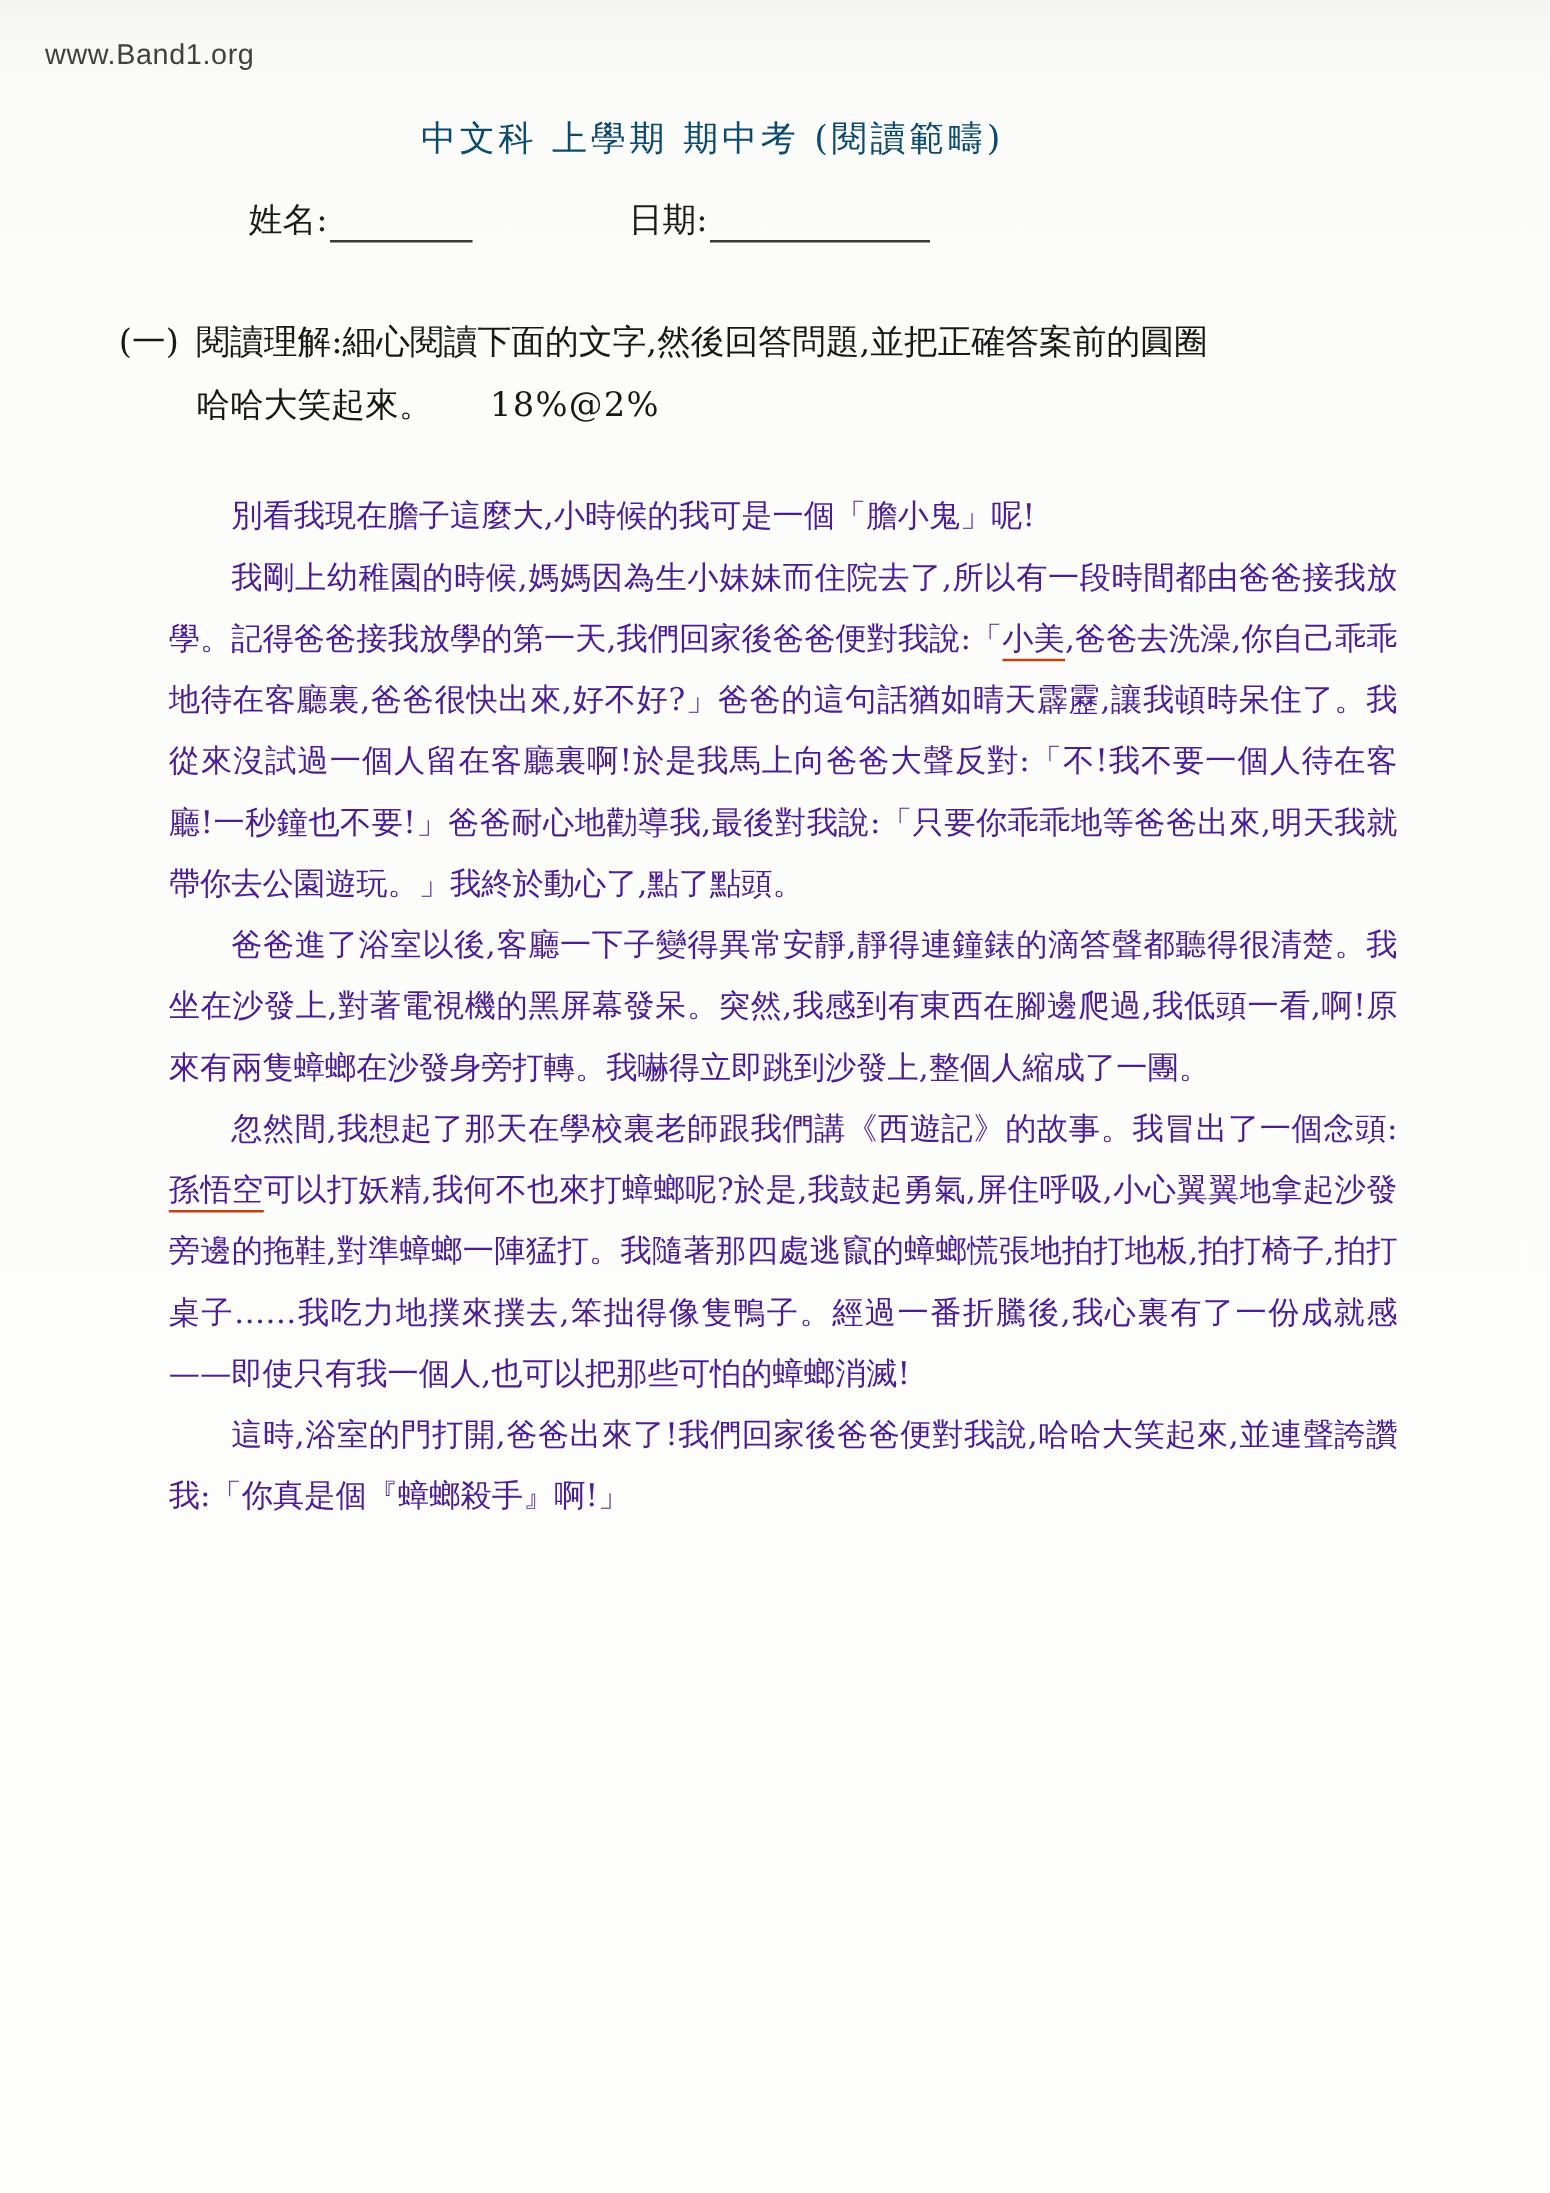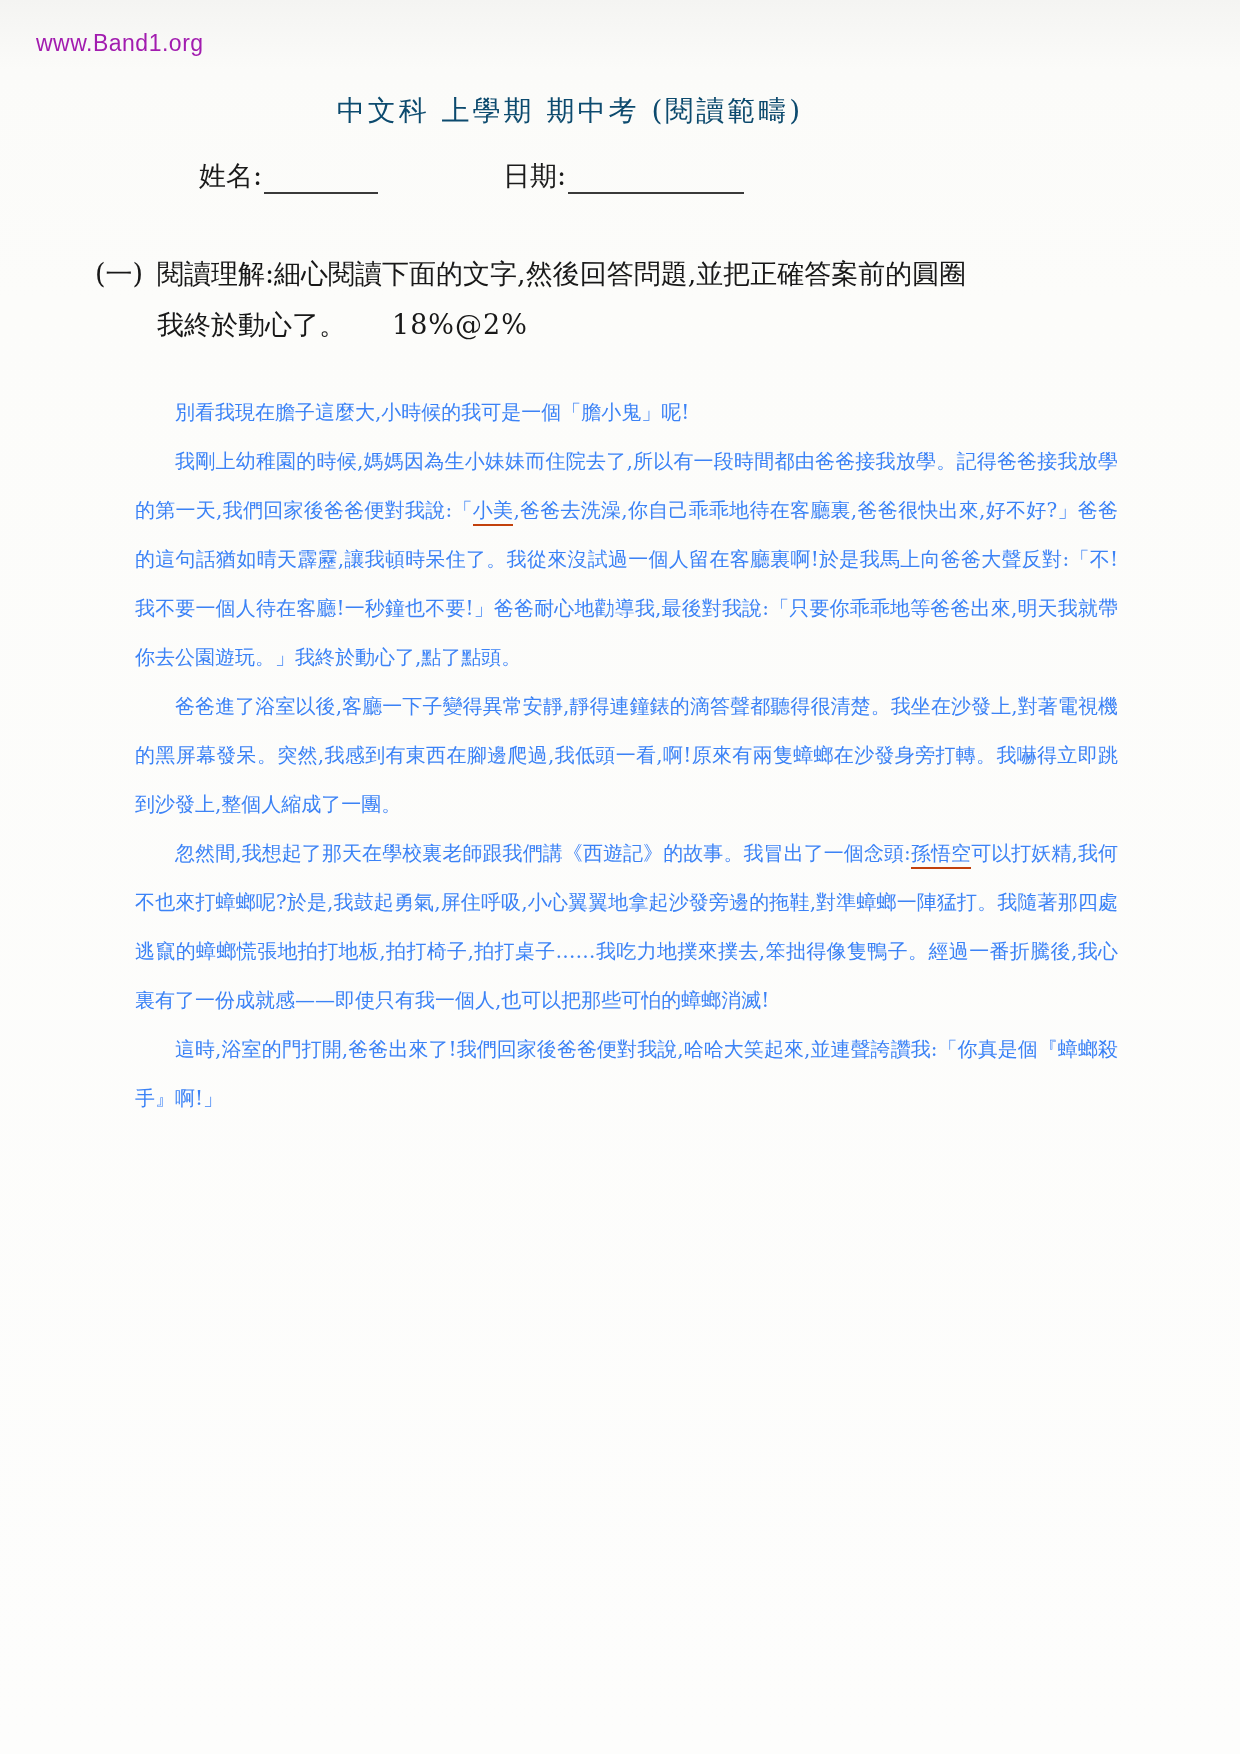--- a/index.html
+++ b/index.html
@@ -6,21 +6,21 @@
   body {
     width:1240px; height:1754px; position:relative; overflow:hidden;
     background:linear-gradient(180deg,#f4f4f2 0,#fbfbf9 70px,#fcfcfa 300px,#fdfdfc 100%);
     font-family:"DejaVu Serif","Liberation Serif",serif;
     color:#1b1b1b;
     -webkit-font-smoothing:antialiased;
   }
   .watermark {
     position:absolute; left:36px; top:30px;
     font-family:"Liberation Sans","DejaVu Sans",sans-serif;
-    font-size:23px; color:#a21caf; letter-spacing:0.5px;
+    font-size:23px; color:#404040; letter-spacing:0.5px;
   }
   .exam-title {
     position:absolute; top:92px; left:60px; width:1020px;
     text-align:center; font-size:28px; letter-spacing:3px;
     color:#0c4a6e; white-space:nowrap;
   }
   .meta-row { position:absolute; top:158px; left:16px; width:100%; height:50px; font-size:27px; }
   .name-group { position:absolute; left:183px; top:0; }
   .date-group { position:absolute; left:487px; top:0; }
   .blank-line {
@@ -31,22 +31,22 @@
   .blank-date { width:176px; }
   .section-block {
     position:absolute; top:248px; left:95px; width:1030px;
     font-size:27px; line-height:51px; display:flex; color:#181818;
   }
   .section-number { flex:0 0 62px; }
   .section-body { flex:1; }
   .marks-note { margin-left:46px; letter-spacing:1px; }
   .passage {
     position:absolute; top:388px; left:135px; width:983px;
-    font-size:20px; line-height:49px; text-align:justify;
-    color:#3b82f6;
+    font-size:25px; line-height:49px; text-align:justify;
+    color:#4c1d95;
   }
   .passage p { margin:0; text-indent:2em; }
   .pn { border-bottom:2px solid #c2410c; padding-bottom:2px; }
 </style>
 </head>
 <body>
 
 <div class="watermark">www.Band1.org</div>
 
 <div class="exam-title">中文科 上學期 期中考 (閱讀範疇)</div>
@@ -57,21 +57,21 @@
   </span>
   <span class="date-group">
     <span>日期:</span><span class="blank-line blank-date"></span>
   </span>
 </div>
 
 <div class="section-block">
   <div class="section-number">(一)</div>
   <div class="section-body">
     <div>閱讀理解:細心閱讀下面的文字,然後回答問題,並把正確答案前的圓圈</div>
-    <div><span>我終於動心了。</span><span class="marks-note">18%@2%</span></div>
+    <div><span>哈哈大笑起來。</span><span class="marks-note">18%@2%</span></div>
   </div>
 </div>
 
 <div class="passage">
   <p>
     <span>別看我現在膽子這麼大,小時候的我可是一個「膽小鬼」呢!</span>
   </p>
   <p>
     <span>我剛上幼稚園的時候,媽媽因為生小妹妹而住院去了,所以有一段時間都由爸爸接我放學。記得爸爸接我放學的第一天,我們回家後爸爸便對我說:「</span><span class="pn">小美</span><span>,爸爸去洗澡,你自己乖乖地待在客廳裏,爸爸很快出來,好不好?」爸爸的這句話猶如晴天霹靂,讓我頓時呆住了。我從來沒試過一個人留在客廳裏啊!於是我馬上向爸爸大聲反對:「不!我不要一個人待在客廳!一秒鐘也不要!」爸爸耐心地勸導我,最後對我說:「只要你乖乖地等爸爸出來,明天我就帶你去公園遊玩。」我終於動心了,點了點頭。</span>
   </p>

